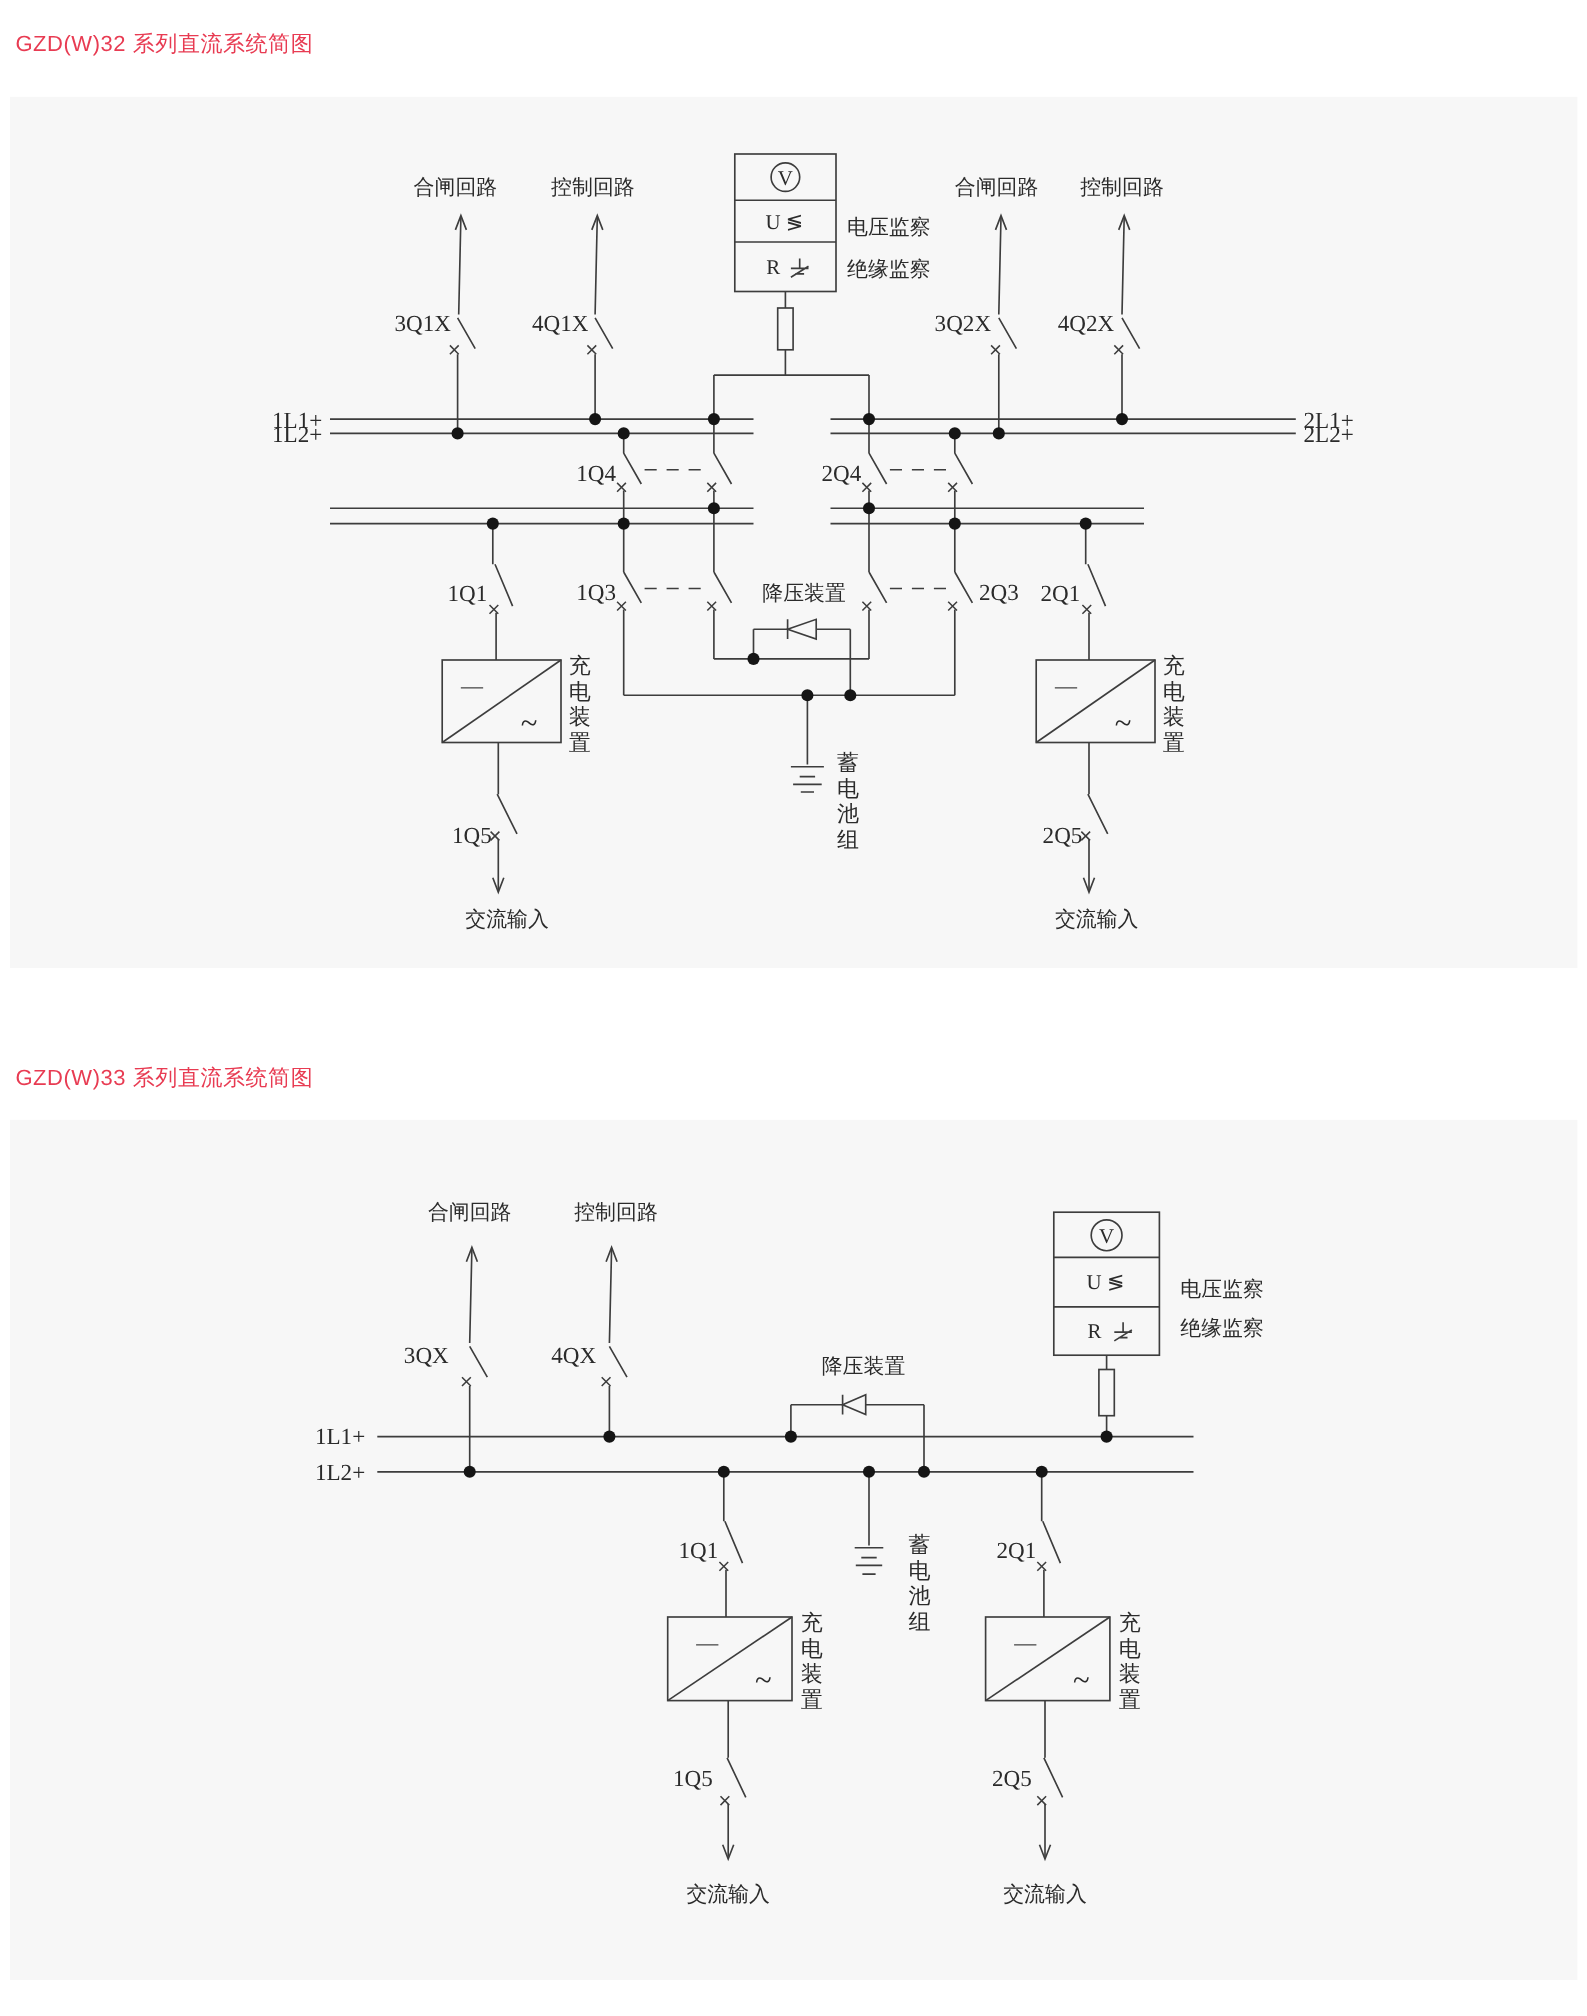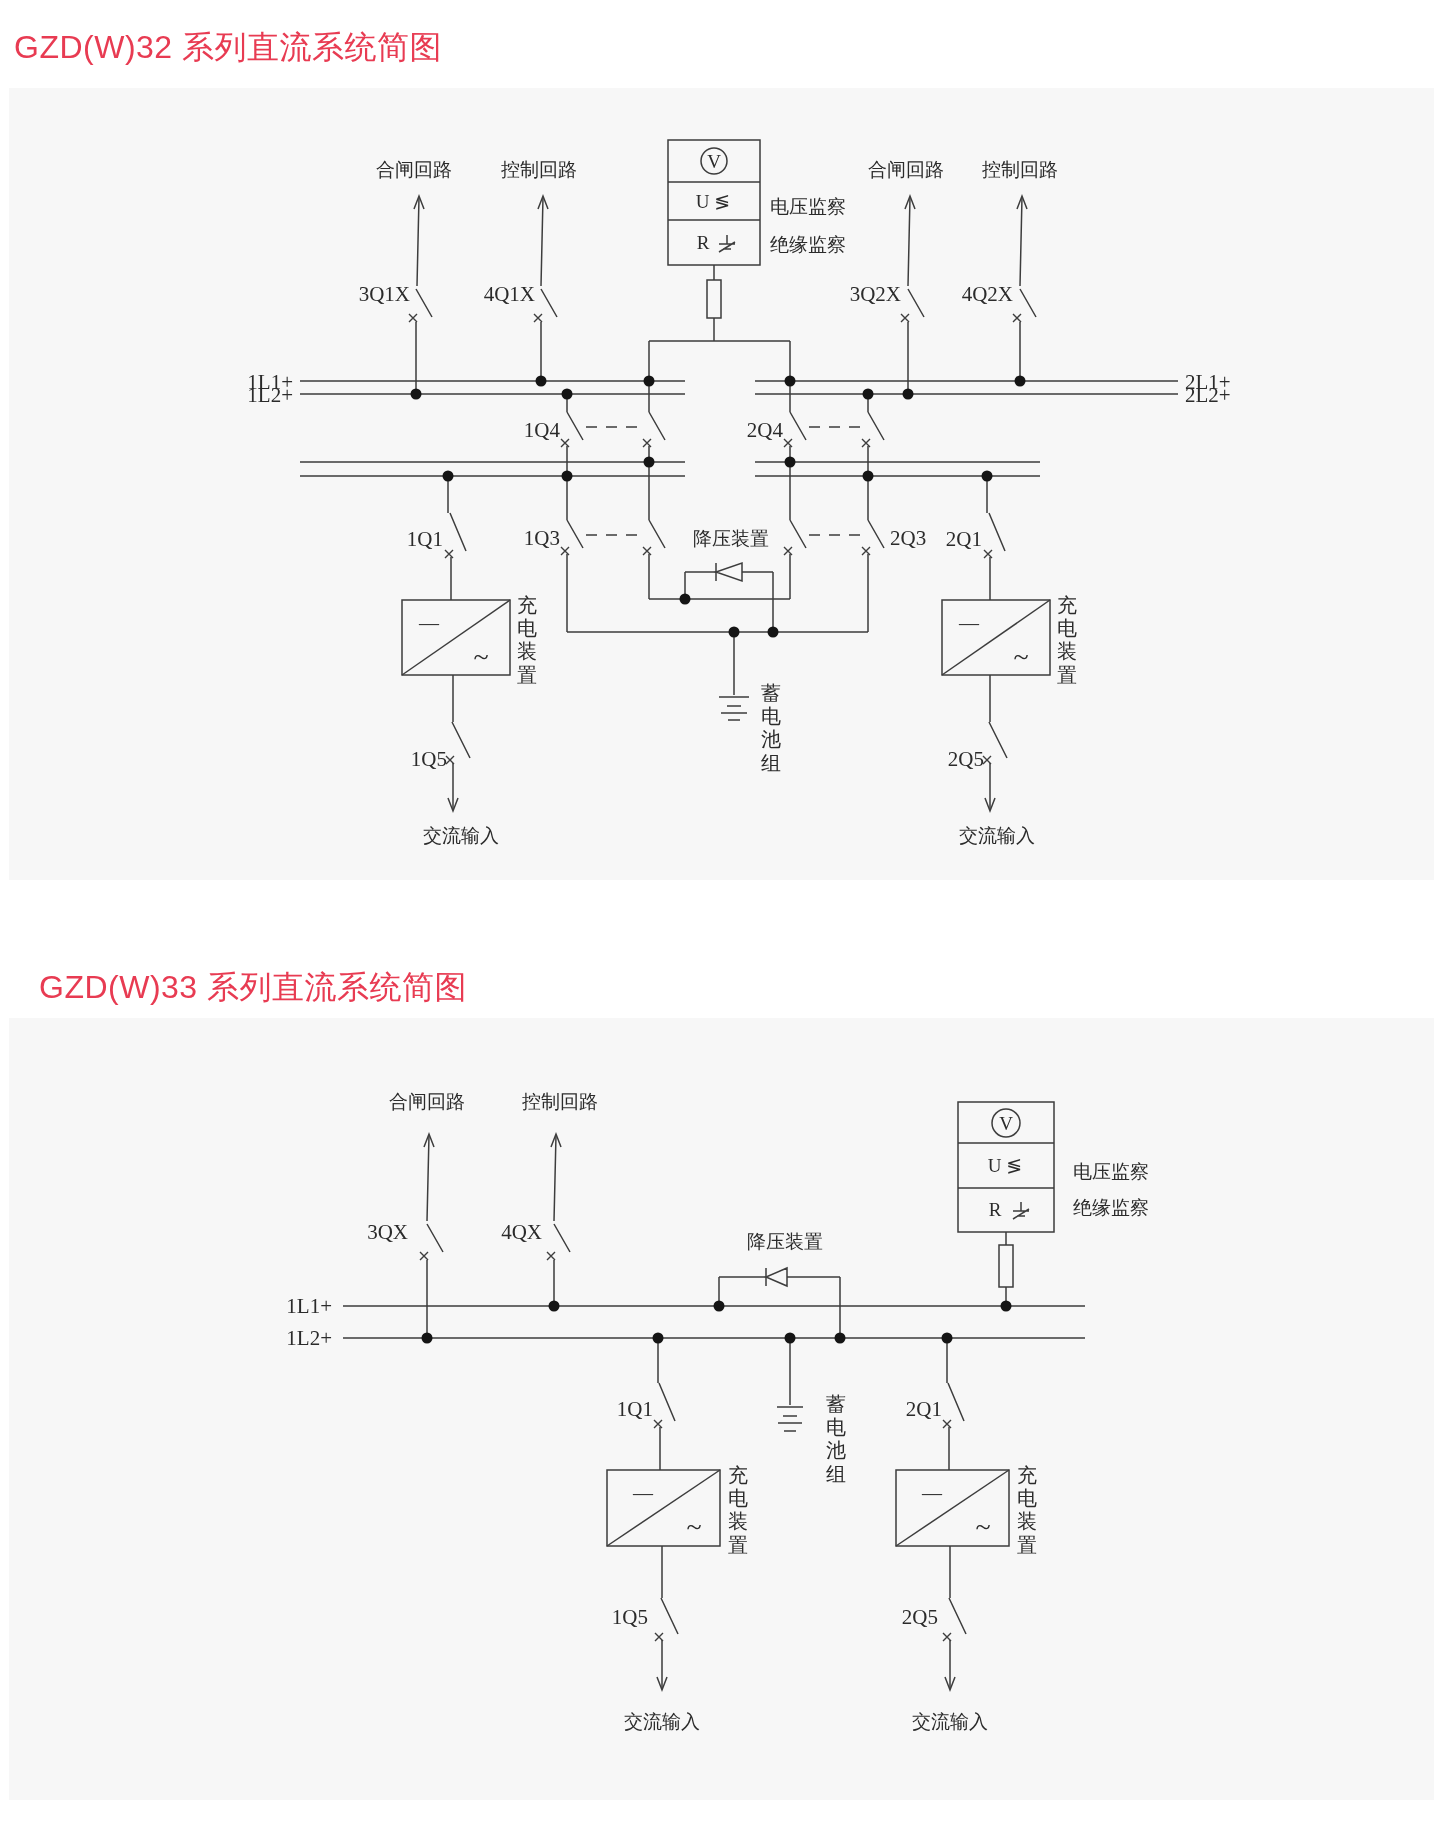--- a/index.html
+++ b/index.html
@@ -1,19 +1,19 @@
 <!DOCTYPE html>
 <html><head>
 <meta charset="utf-8">
 <style>
   html,body{margin:0;padding:0;background:#ffffff;}
   body{width:1443px;height:1833px;position:relative;font-family:"Liberation Sans",sans-serif;}
-  .page-title{position:absolute;left:14px;color:#e83b52;font-size:32px;letter-spacing:0.5px;white-space:nowrap;}
+  .page-title{position:absolute;left:14px;color:#e83b52;font-size:20px;letter-spacing:0.5px;white-space:nowrap;}
   #title1{top:26px;}
-  #title2{top:966px;margin-left:25px;}
+  #title2{top:966px;}
   .panel{position:absolute;left:9px;width:1425px;background:#f7f7f7;}
   #panel1{top:88px;height:792px;}
   #panel2{top:1018px;height:782px;}
   svg{display:block;width:100%;height:100%;}
   .wire{stroke:#3d3d3d;stroke-width:1.5;fill:none;stroke-linecap:butt;}
   .dash{stroke:#3d3d3d;stroke-width:1.5;fill:none;stroke-dasharray:11 9;}
   .box{fill:none;stroke:#3d3d3d;stroke-width:1.5;}
   .fuse{fill:#f7f7f7;stroke:#3d3d3d;stroke-width:1.5;}
   .dot{fill:#151515;stroke:none;}
   .xm{stroke:#3d3d3d;stroke-width:1.4;fill:none;}

